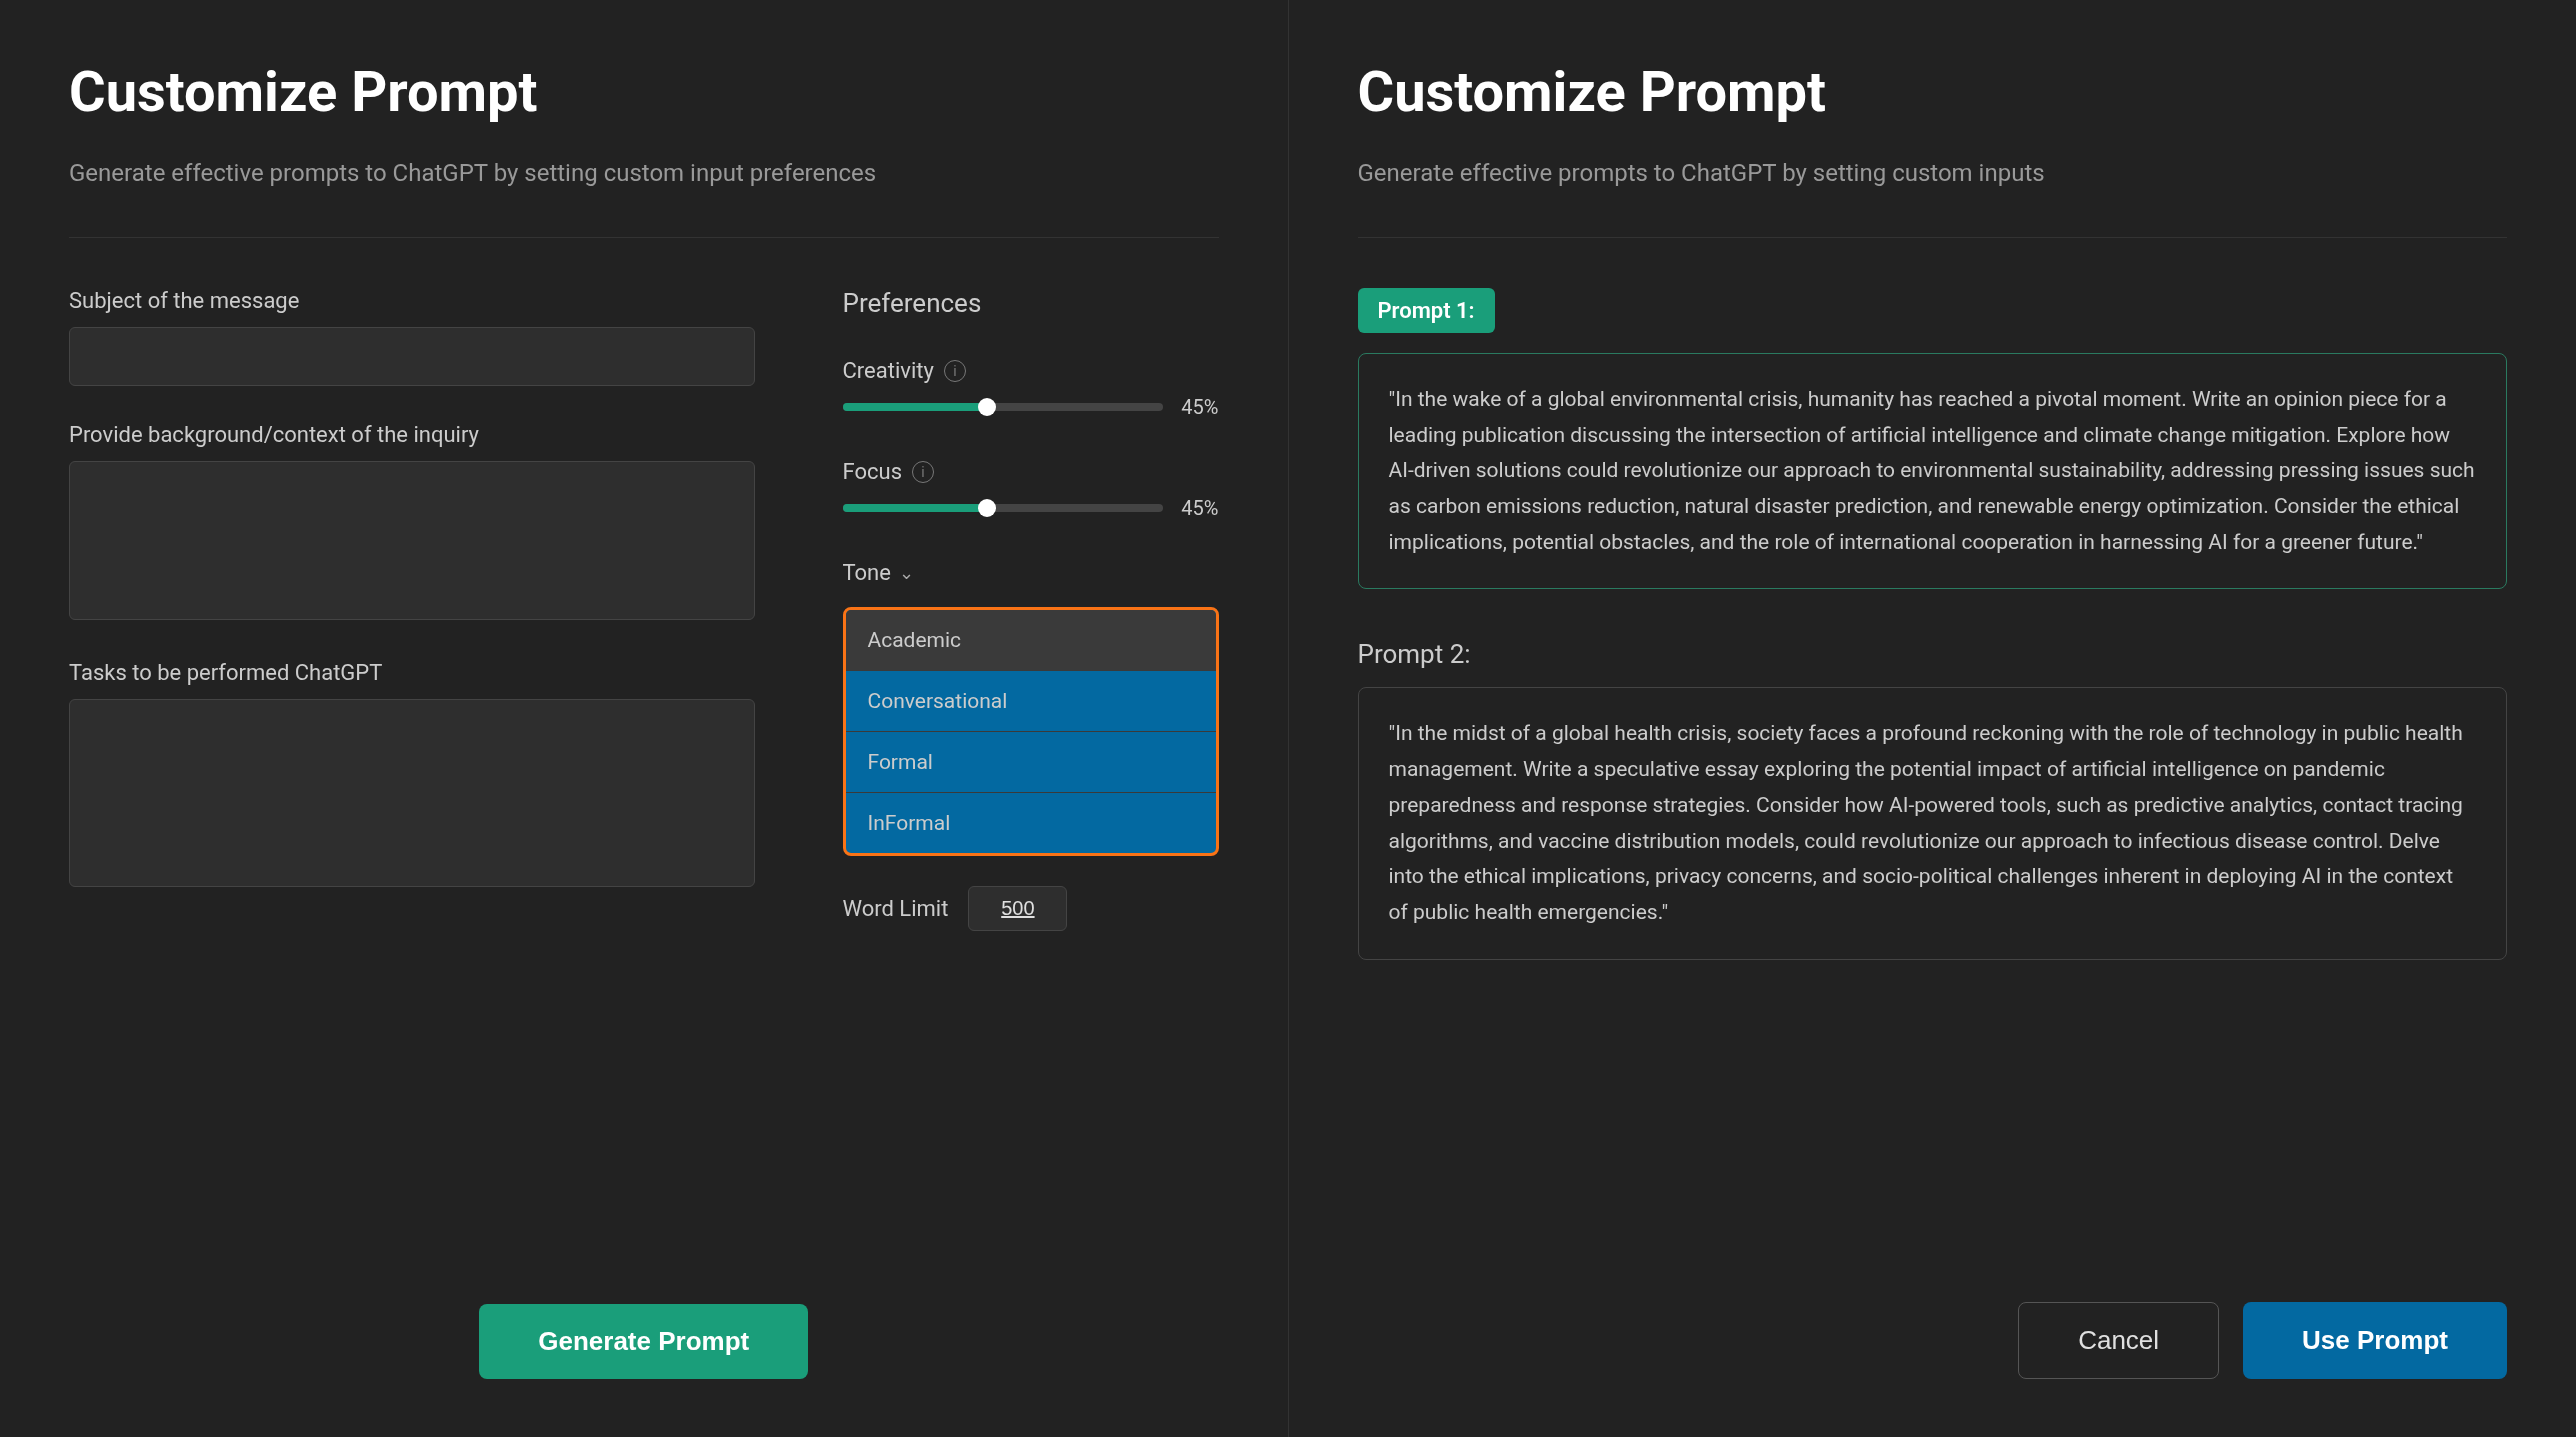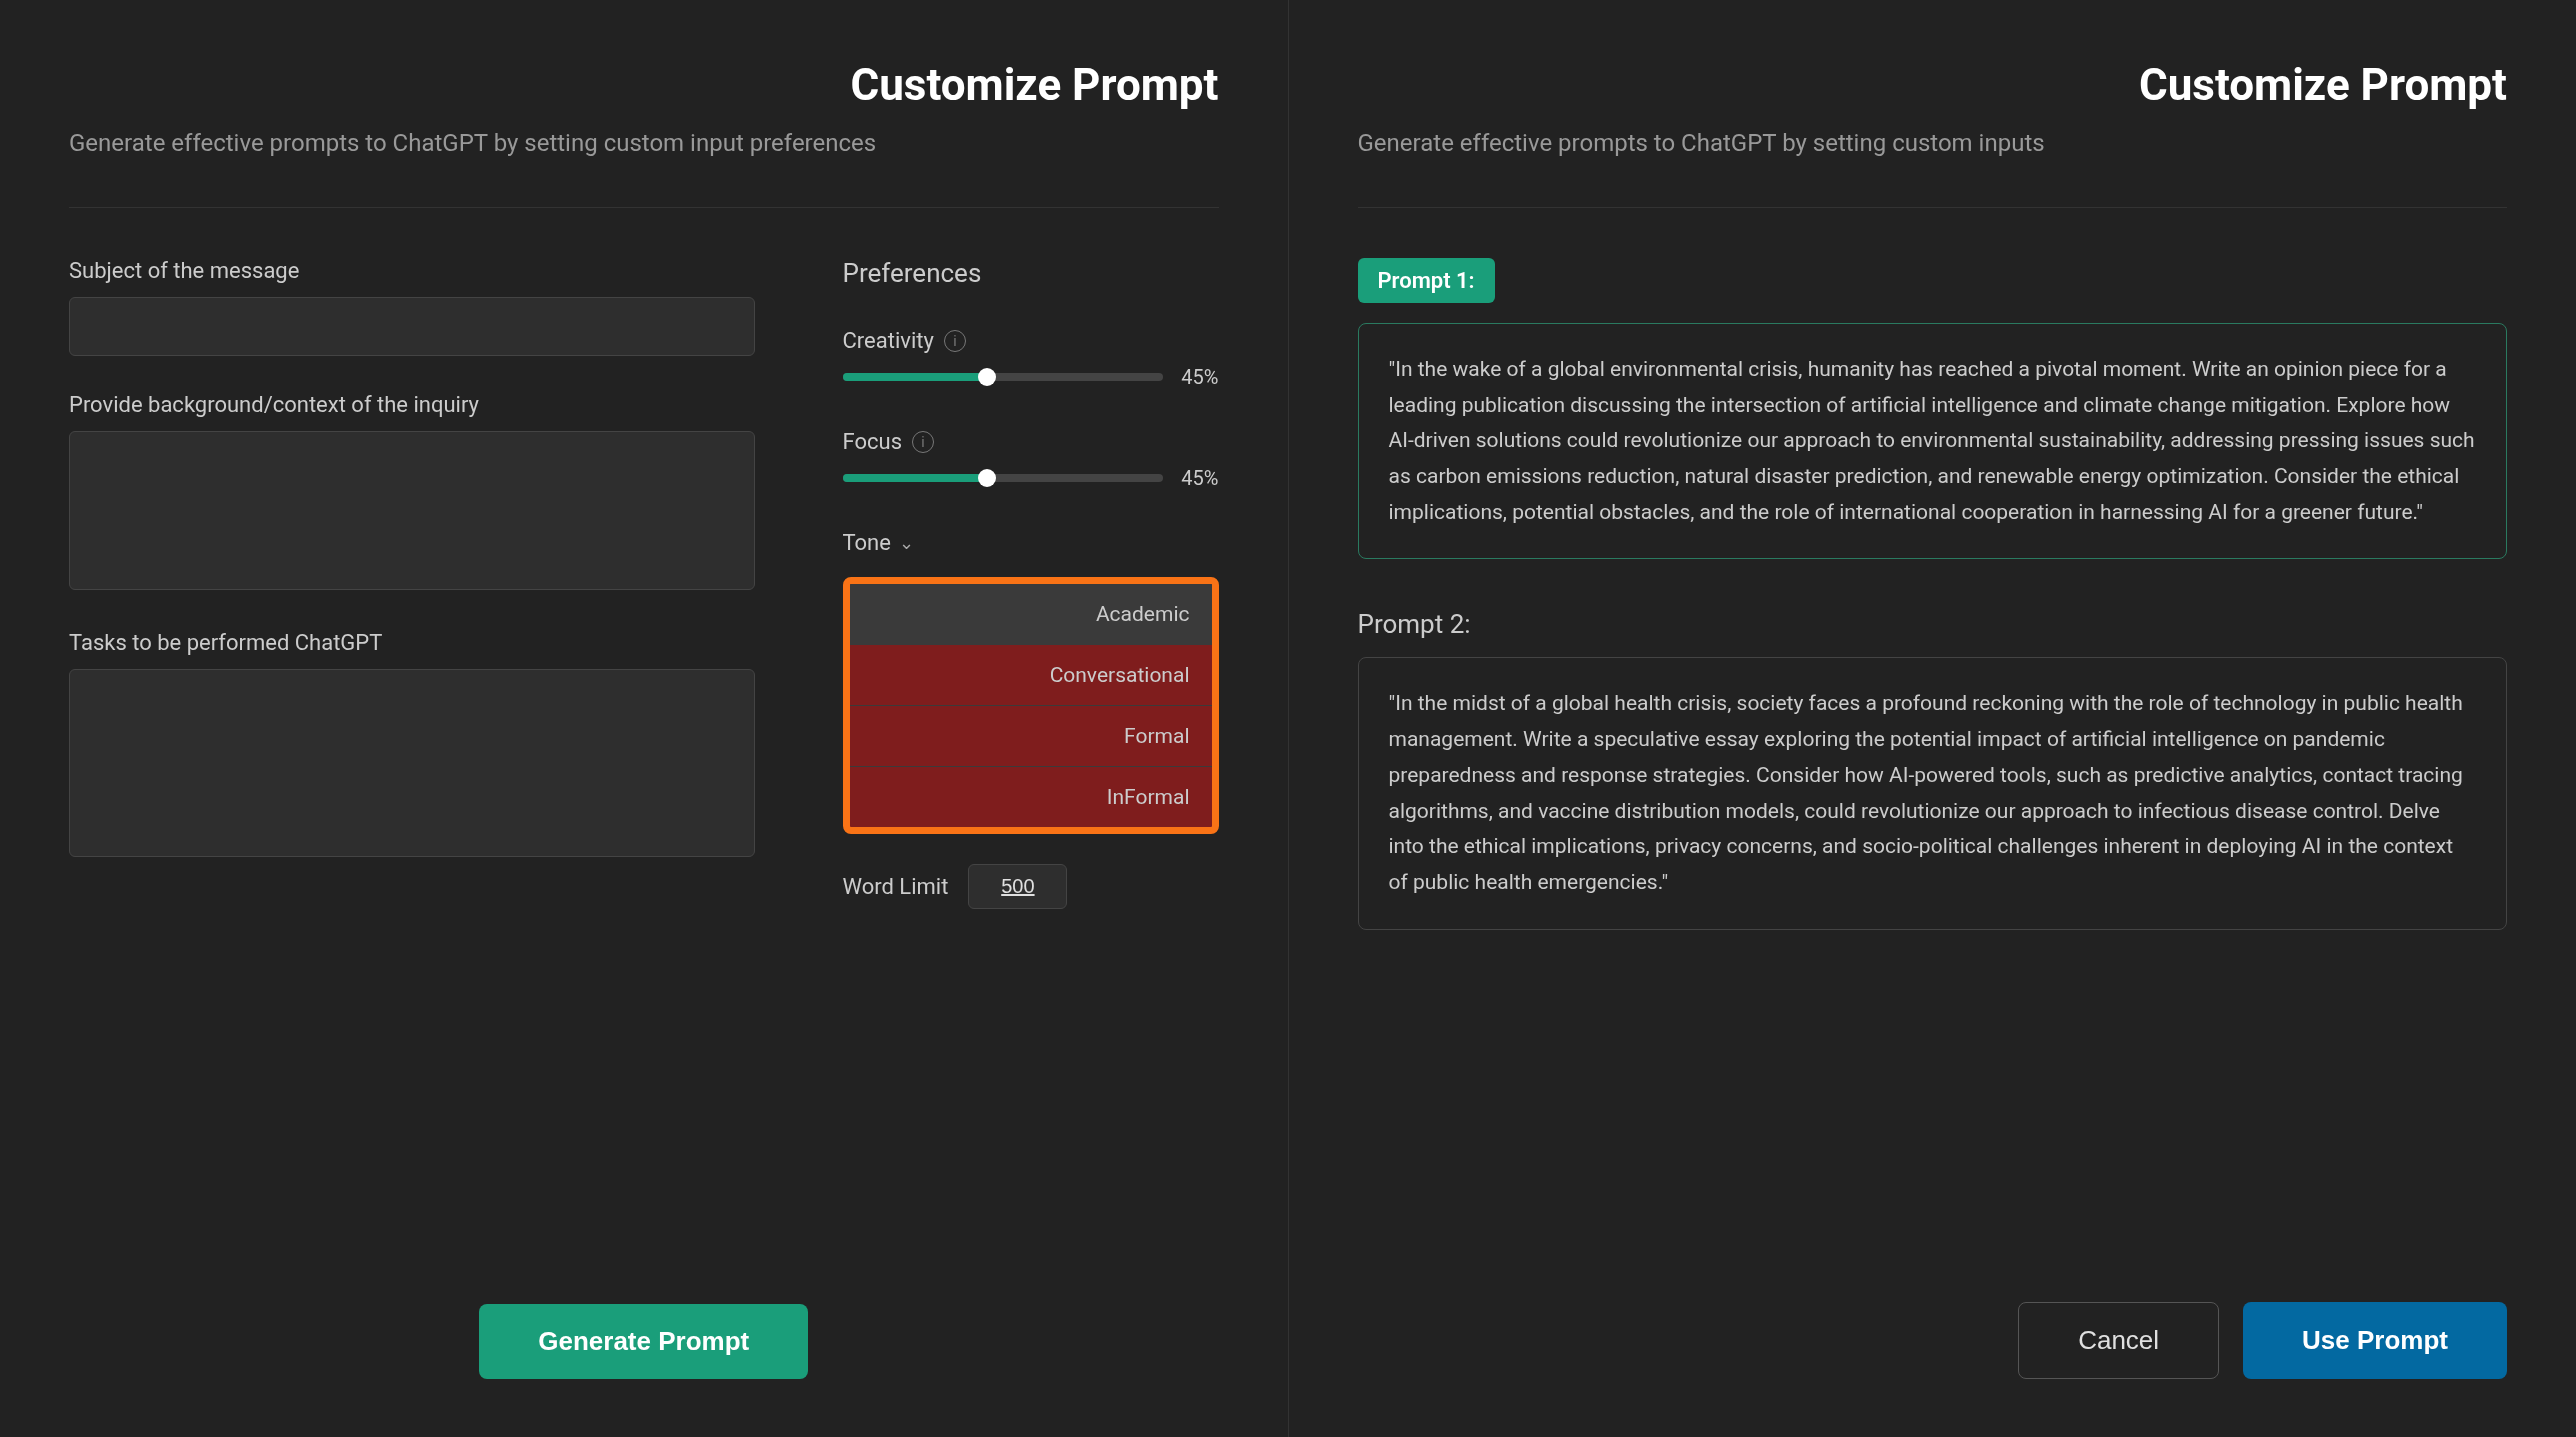--- a/index.html
+++ b/index.html
@@ -22,25 +22,24 @@
       display: flex;
       flex-direction: column;
       position: relative;
     }
 
     .panel-left {
       border-right: 1px solid #333;
     }
 
     .panel-title {
-      font-size: 44px;
+      font-size: 56px;
       font-weight: 700;
       color: #ffffff;
-      margin-bottom: 18px;
-      text-align: right;
+      margin-bottom: 34px;
     }
 
     .panel-subtitle {
       font-size: 24px;
       color: #999;
       margin-bottom: 50px;
     }
 
     .divider {
       height: 1px;
@@ -186,25 +185,24 @@
       font-size: 22px;
       color: #cccccc;
     }
 
     .chevron-icon {
       font-size: 18px;
       color: #aaa;
     }
 
     .tone-dropdown {
-      border: 7px solid #f97316;
+      border: 3px solid #f97316;
       border-radius: 8px;
       overflow: hidden;
-      background: #7f1d1d;
-      text-align: right;
+      background: #0369a1;
     }
 
     .tone-option {
       padding: 18px 22px;
       font-size: 21px;
       color: #cccccc;
       cursor: pointer;
       border-bottom: 1px solid #3a3a3a;
     }
 

